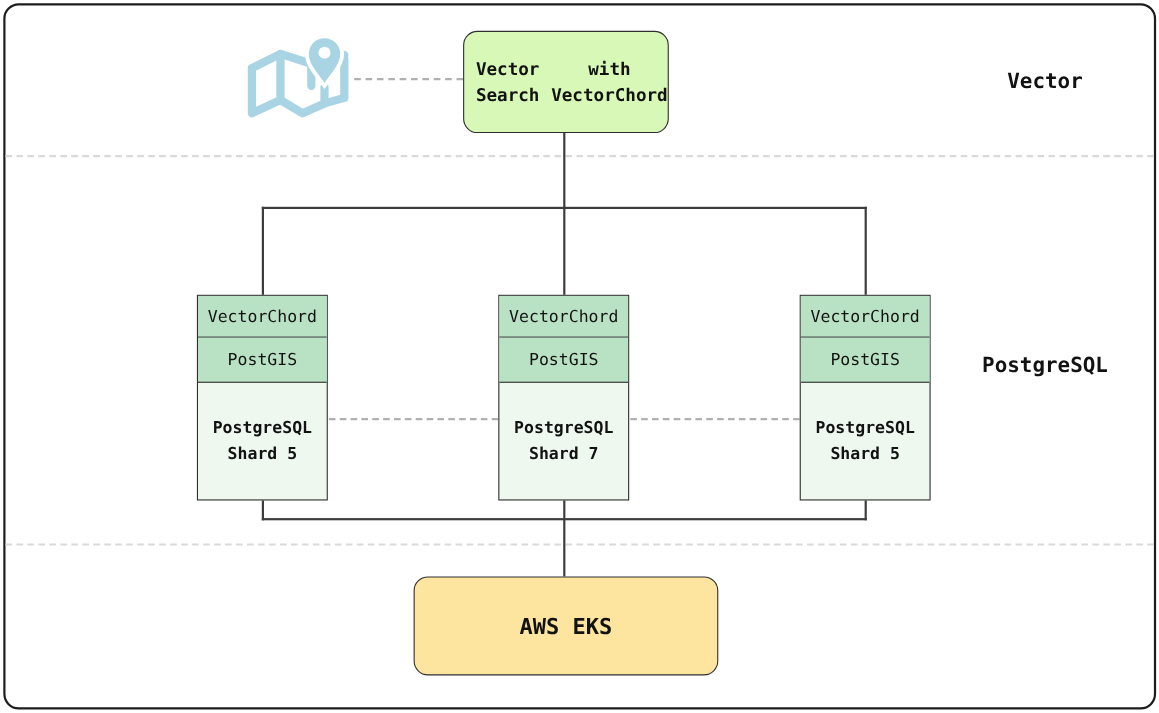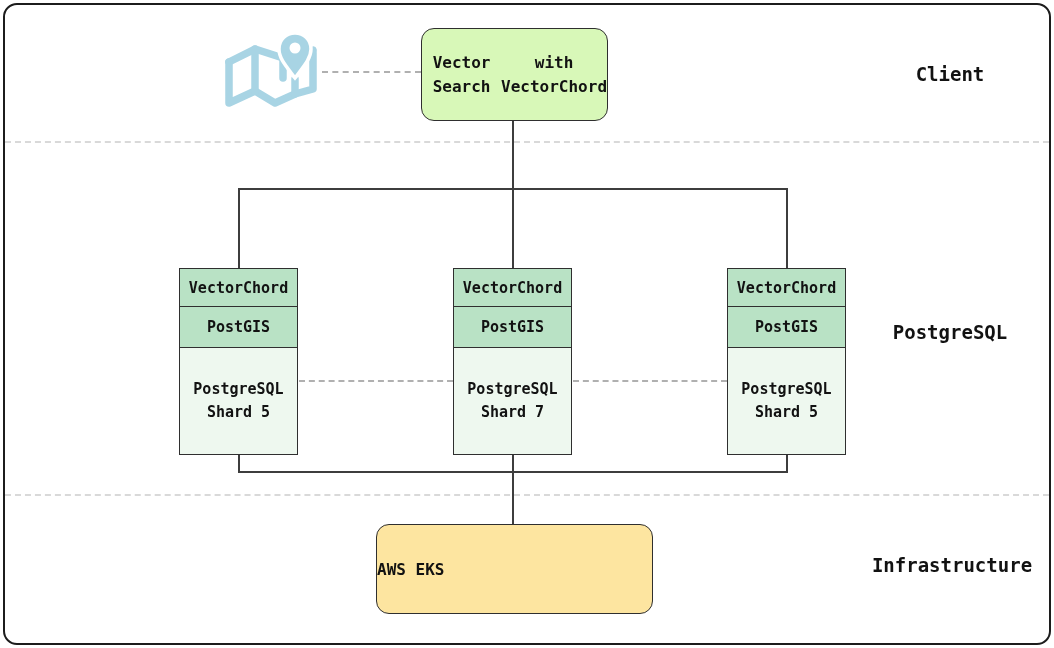--- a/index.html
+++ b/index.html
@@ -32,34 +32,34 @@
   .shard {
     position:absolute; top:268px; width:119px; height:187px;
     border:1.5px solid var(--node-border,#2f2f2f);
     background:var(--shard-body-fill,#eef8ef);
     display:flex; flex-direction:column; box-sizing:border-box;
   }
   .shard .layer {
     background:var(--shard-header-fill,#b9e2c5);
     border-bottom:1.5px solid var(--node-border,#2f2f2f);
     display:flex; align-items:center; justify-content:center;
-    font-size:15px; font-weight:bold; flex:0 0 auto;
+    font-size:15px; font-weight:normal; flex:0 0 auto;
   }
   .shard .layer.l1 { height:37px; }
   .shard .layer.l2 { height:40px; }
   .shard .body {
     flex:1; display:flex; flex-direction:column; align-items:center; justify-content:center;
     font-size:15px; font-weight:bold; line-height:23px; text-align:center;
   }
   .infra-node {
     position:absolute; left:376px; top:524px; width:275px; height:88px;
     background:var(--infra-node-fill,#fde5a0);
     border:1.5px solid var(--node-border,#2f2f2f); border-radius:13px;
-    display:flex; align-items:center; justify-content:flex-start;
-    font-size:16px; font-weight:bold;
+    display:flex; align-items:center; justify-content:center;
+    font-size:20px; font-weight:bold;
   }
   .lane-label {
     position:absolute; transform:translate(-50%,-50%);
     font-size:19px; font-weight:bold; text-align:center; line-height:24px; white-space:nowrap;
   }
   .icon-wrap { position:absolute; left:221px; top:31px; width:100px; height:82px; }
 </style>
 </head>
 <body>
 
@@ -125,19 +125,18 @@
     <div class="body">
       <span>PostgreSQL</span>
       <span>Shard 5</span>
     </div>
   </div>
 
   <div class="infra-node">
     <span>AWS EKS</span>
   </div>
 
-  <div class="lane-label" style="left:950px;top:74px;">Client</div>
+  <div class="lane-label" style="left:950px;top:74px;">Vector</div>
   <div class="lane-label" style="left:950px;top:332px;">
     <div>PostgreSQL</div>
   </div>
-  <div class="lane-label" style="left:952px;top:565px;">Infrastructure</div>
 
 </div>
 
 </body></html>

